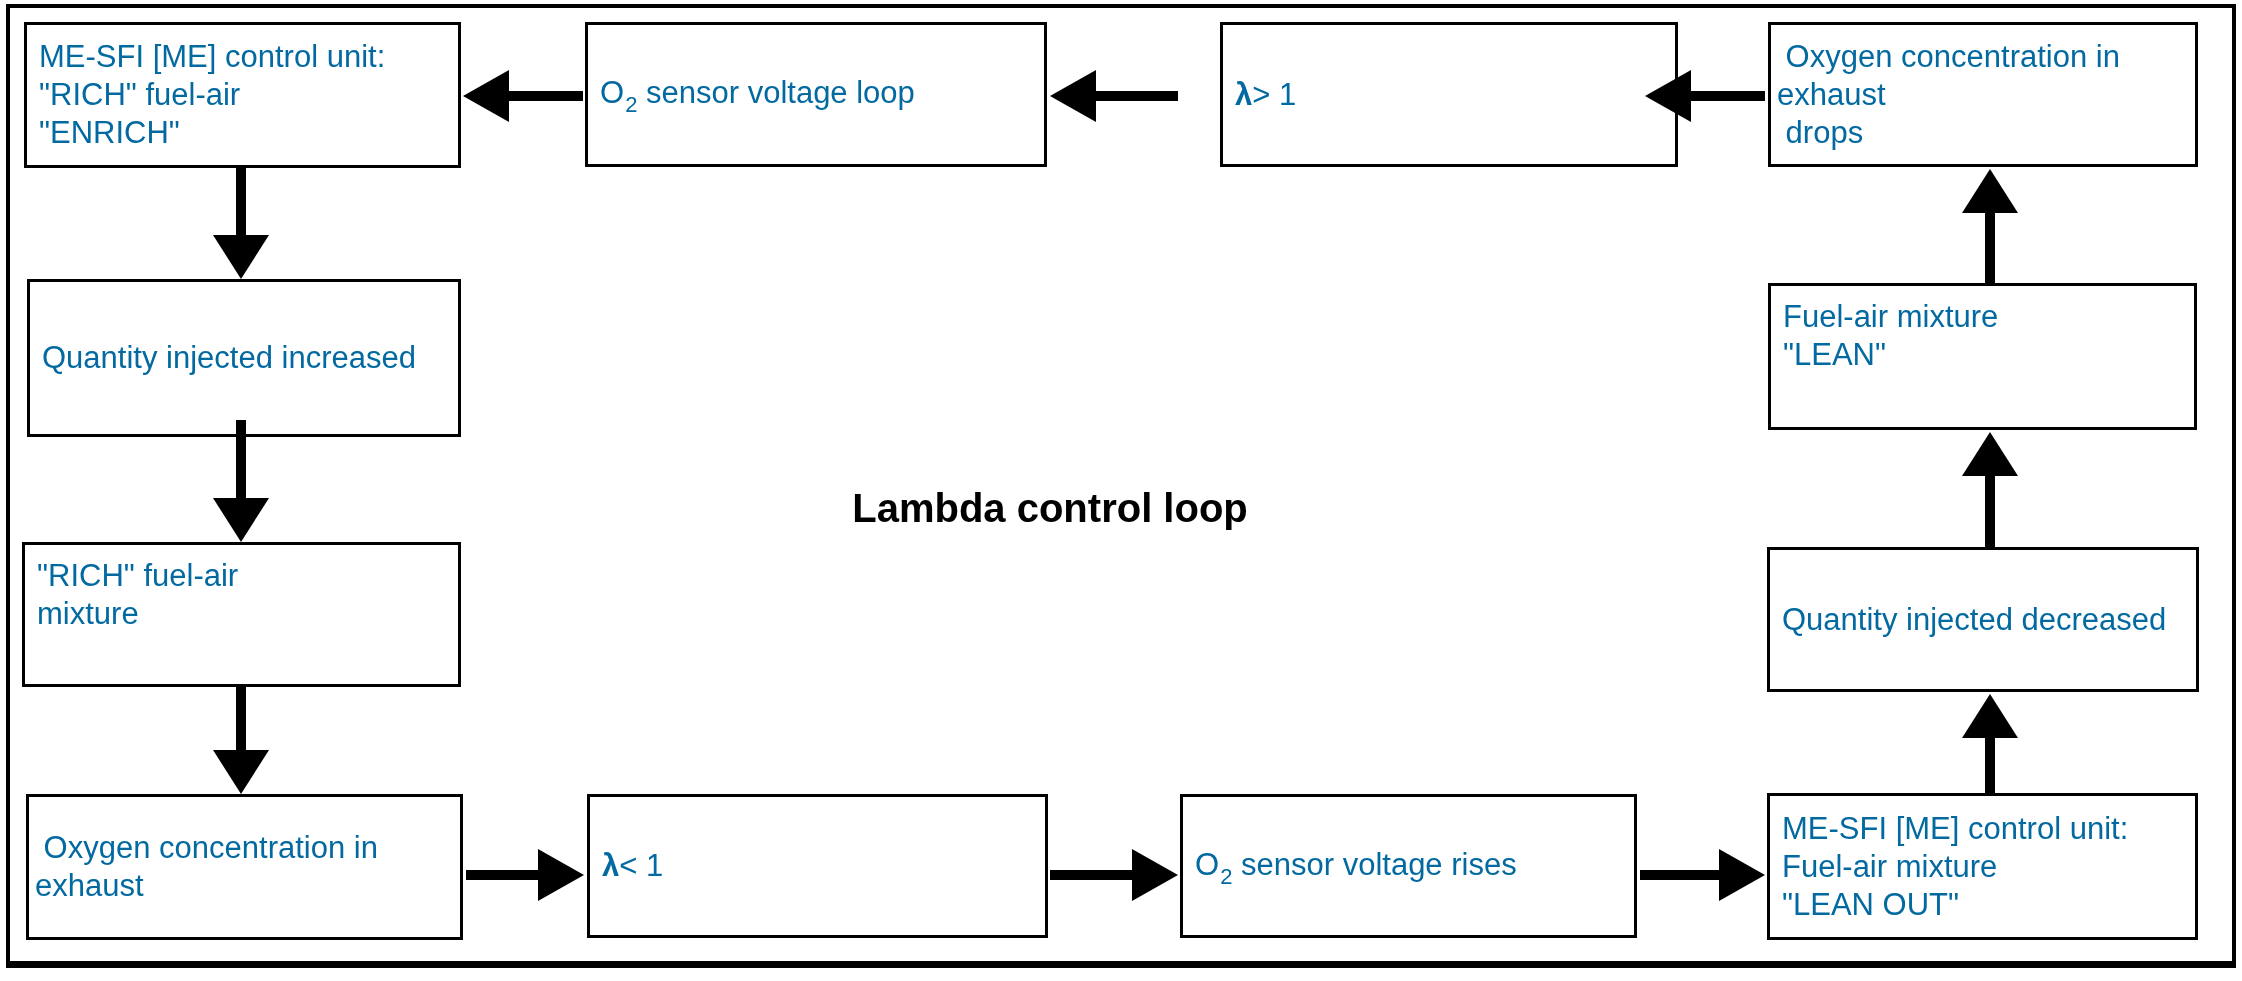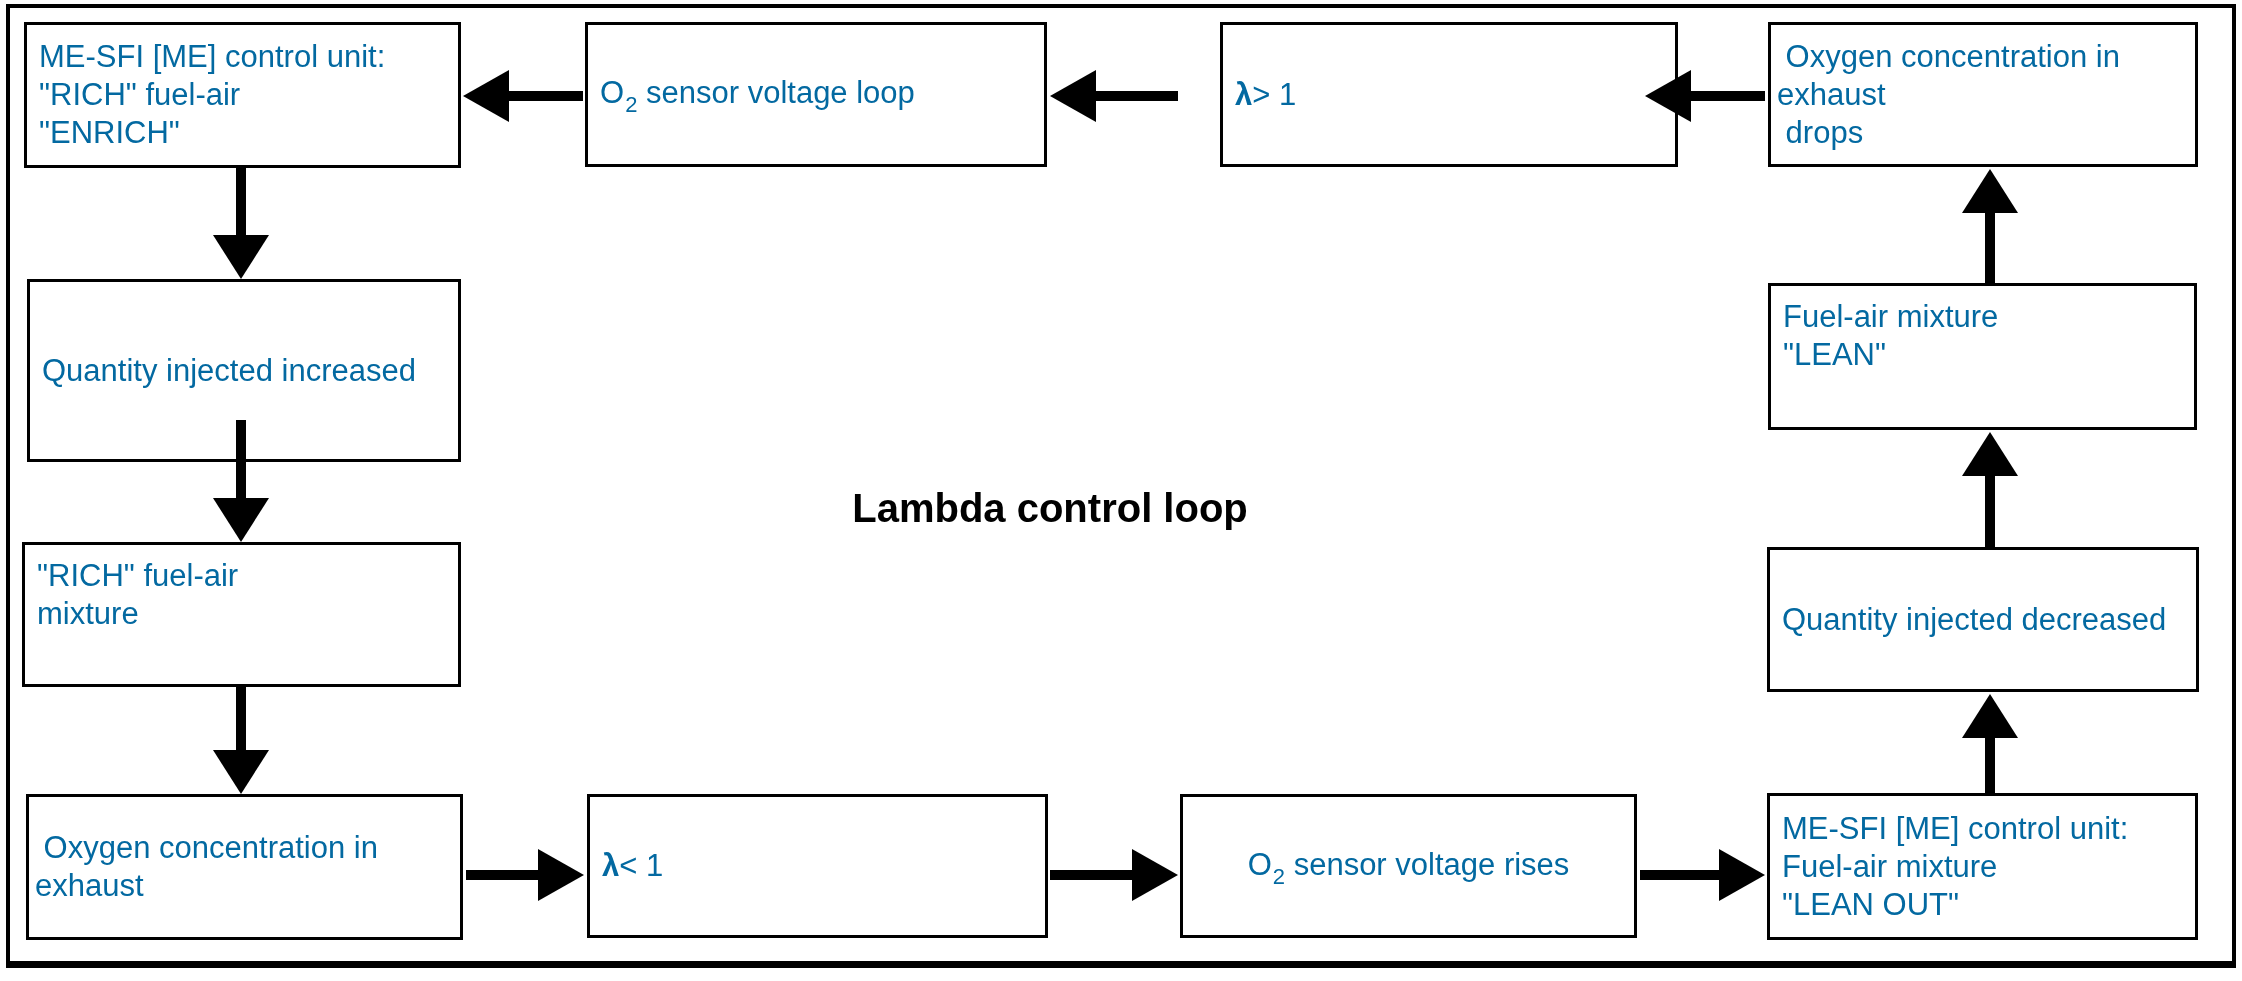--- a/index.html
+++ b/index.html
@@ -113,39 +113,39 @@
   <div class="box" style="left:1180px; top:22px; width:458px; height:145px;margin-left:40px;">
     <div class="bline"><span class="lambda">λ</span><span>&gt; 1</span></div>
   </div>
 
   <div class="box tight" style="left:1768px; top:22px; width:430px; height:145px;">
     <div class="bline"> Oxygen concentration in</div>
     <div class="bline">exhaust</div>
     <div class="bline"> drops</div>
   </div>
 
-  <div class="box" style="left:27px; top:279px; width:434px; height:183px;">
+  <div class="box" style="left:27px; top:279px; width:434px; height:158px;">
     <div class="bline">Quantity injected increased</div>
   </div>
 
   <div class="box v-top" style="left:22px; top:542px; width:439px; height:145px;">
     <div class="bline">"RICH" fuel-air</div>
     <div class="bline">mixture</div>
   </div>
 
   <div class="box tight" style="left:26px; top:794px; width:437px; height:146px;">
     <div class="bline"> Oxygen concentration in</div>
     <div class="bline">exhaust</div>
   </div>
 
   <div class="box" style="left:587px; top:794px; width:461px; height:144px;">
     <div class="bline"><span class="lambda">λ</span><span>&lt; 1</span></div>
   </div>
 
-  <div class="box" style="left:1180px; top:794px; width:457px; height:144px;text-align:center;">
+  <div class="box" style="left:1180px; top:794px; width:457px; height:144px;">
     <div class="bline"><span>O</span><span class="sub">2</span><span> sensor voltage rises</span></div>
   </div>
 
   <div class="box" style="left:1767px; top:793px; width:431px; height:147px;">
     <div class="bline">ME-SFI [ME] control unit:</div>
     <div class="bline">Fuel-air mixture</div>
     <div class="bline">"LEAN OUT"</div>
   </div>
 
   <div class="box" style="left:1767px; top:547px; width:432px; height:145px;">

